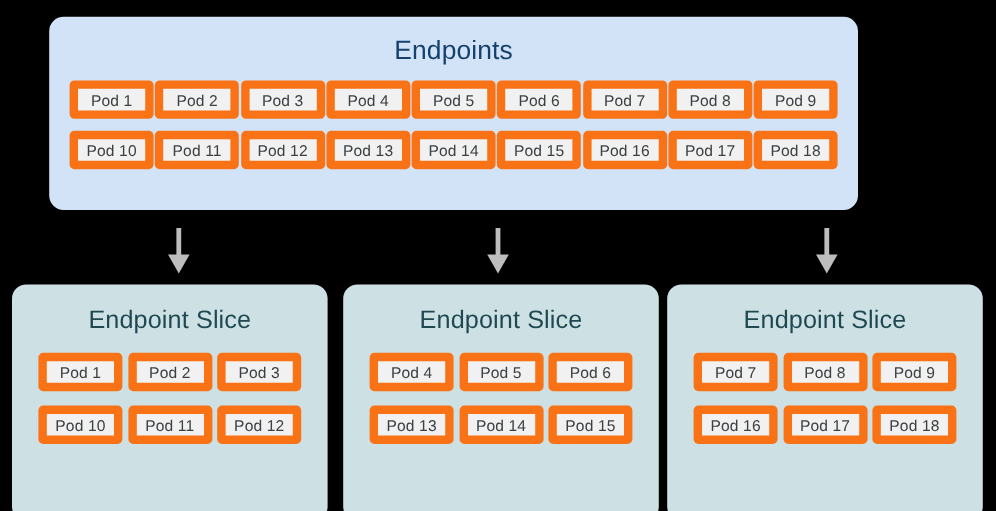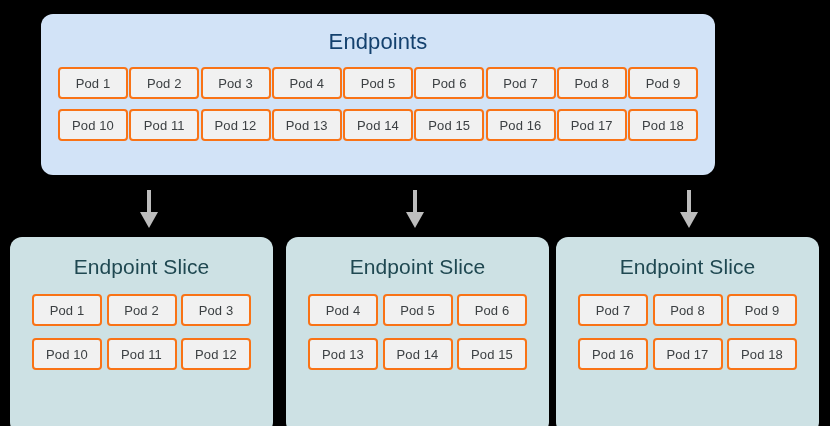--- a/index.html
+++ b/index.html
@@ -42,21 +42,21 @@
     display: flex;
     justify-content: space-between;
     margin-bottom: 10px;
   }
   .pod-row:last-child { margin-bottom: 0; }
 
   .pod-chip {
     width: 70px;
     height: 32px;
     background: #f1f1f1;
-    border: 2px solid #f97316;
+    border: 7px solid #f97316;
     border-radius: 4px;
     box-sizing: border-box;
     display: flex;
     align-items: center;
     justify-content: center;
     color: #3c4043;
     font-size: 13px;
     letter-spacing: 0.1px;
   }
 

